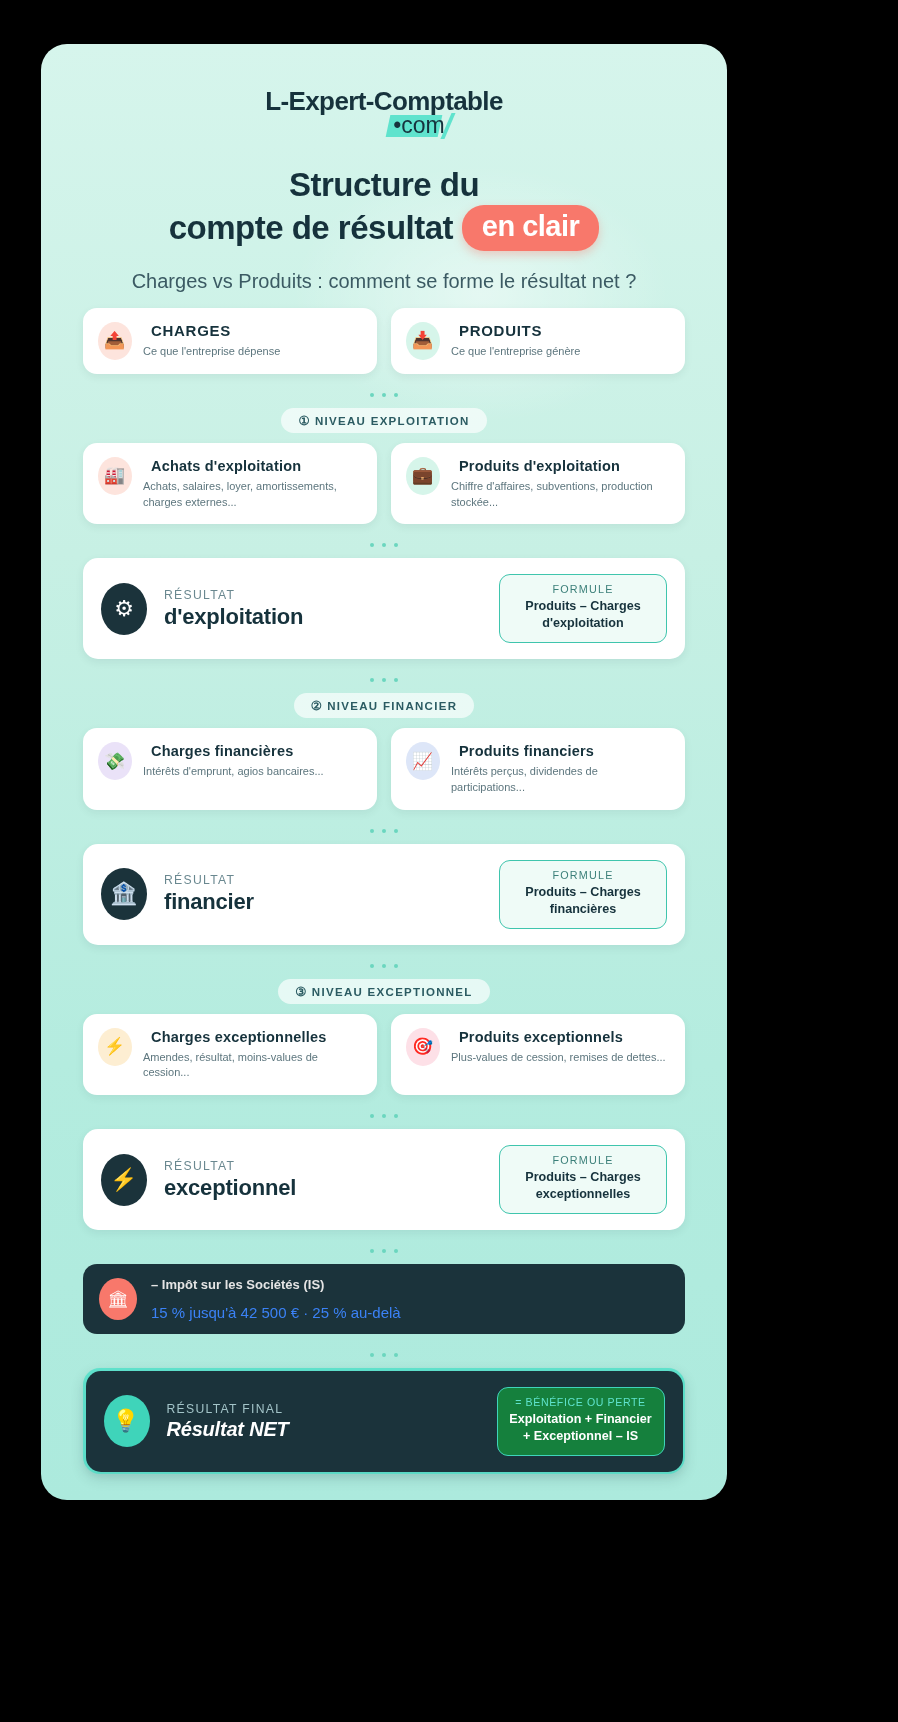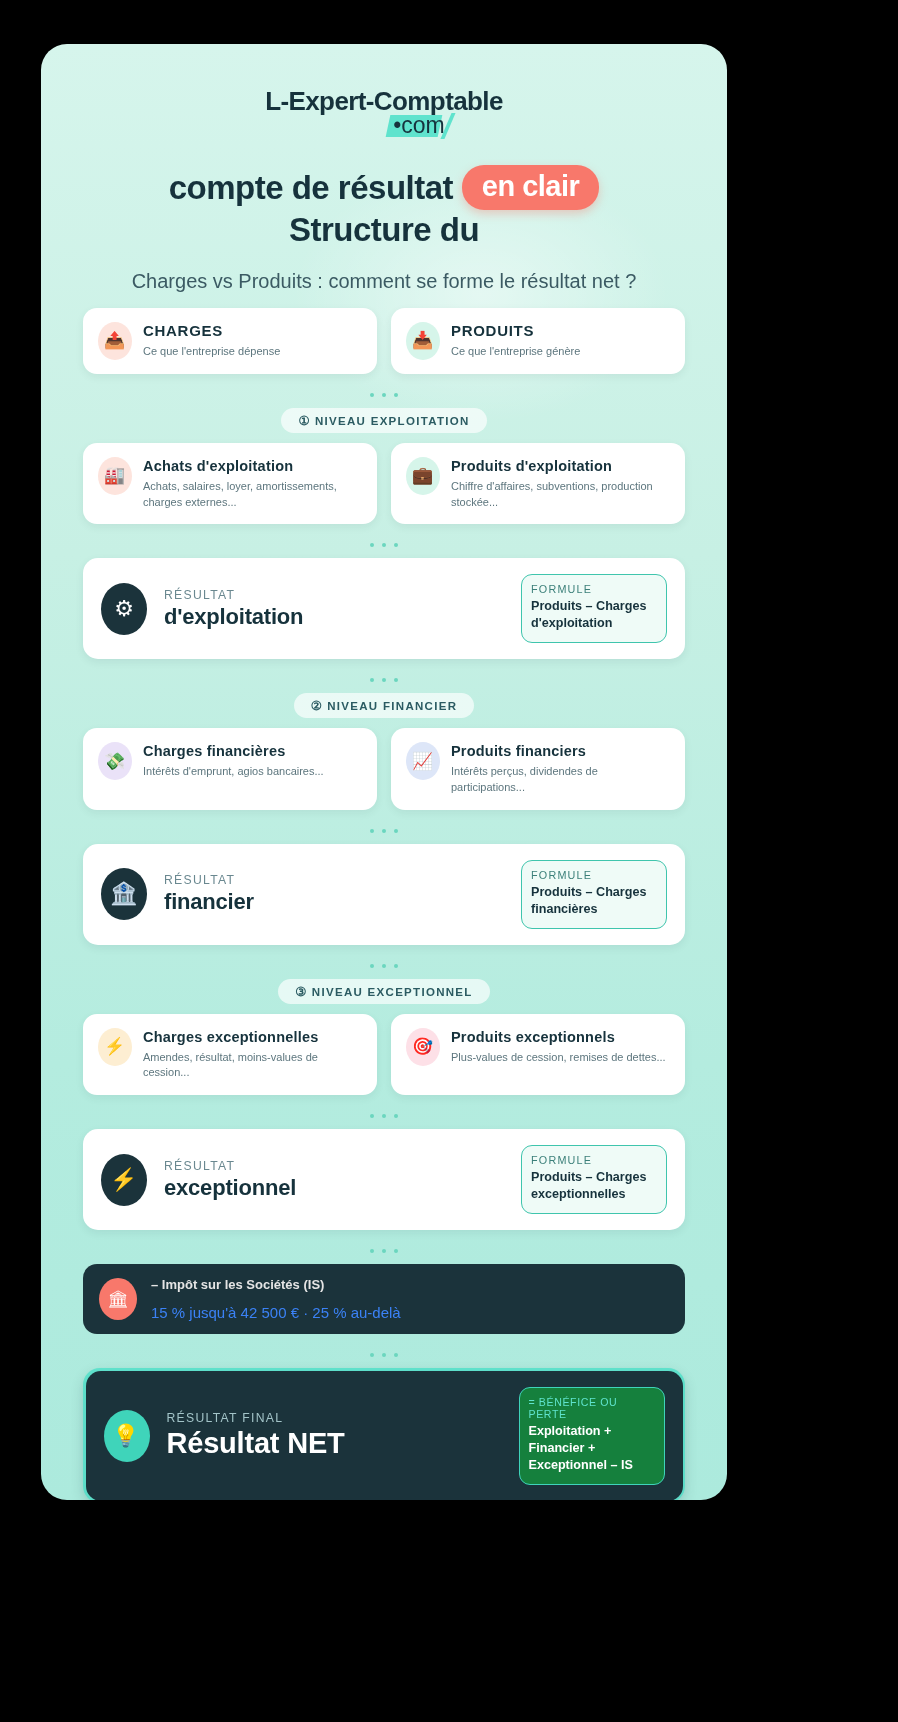--- a/index.html
+++ b/index.html
@@ -85,21 +85,21 @@
   }
   .bubble.pink { background: #fde4dd; }
   .bubble.mint { background: #d6f5ea; }
   .bubble.lilac { background: #eae2f8; }
   .bubble.blue { background: #dde6f8; }
   .bubble.cream { background: #fdeed2; }
   .bubble.rose { background: #fde0e7; }
   .c-body { min-width: 0; }
   .c-title {
     font-size: 14.5px; font-weight: bold; color: #16323c;
-    letter-spacing: .2px; line-height: 1.25;
+    letter-spacing: .2px; line-height: 1.25; margin-left: 8px;
   }
   .c-title.caps { font-size: 15px; letter-spacing: .7px; }
   .c-sub {
     margin-top: 4px; font-size: 11px; color: #5d767e;
     line-height: 1.42;
   }
 
   
   .dots { text-align: center; padding: 9px 0 7px; }
   .dots i {
@@ -136,28 +136,28 @@
   .r-text { flex: 1 1 auto; }
   .r-kicker {
     font-size: 12.2px; color: #6a8890; letter-spacing: 1.3px;
     font-weight: normal;
   }
   .r-title {
     margin-top: 2px; font-size: 22px; font-weight: bold; color: #16323c;
     letter-spacing: -0.2px;
   }
   .result.dark .r-kicker { color: #a3c4c8; }
-  .result.dark .r-title { color: #fff; font-size: 29px; }
+  .result.dark .r-title { color: #fff; font-size: 20px; font-style: italic; }
   .formula {
-    flex: 0 0 auto; width: 146px;
+    flex: 0 0 auto; width: 168px;
     border: 1.6px solid #3fc5ad;
     background: #effbf7;
     border-radius: 11px;
     padding: 8px 9px 10px;
-    text-align: left;
+    text-align: center;
   }
   .f-label {
     font-size: 10.8px; color: #3b7f79; letter-spacing: 1.2px;
   }
   .f-body {
     margin-top: 3px; font-size: 12.6px; font-weight: bold;
     color: #16323c; line-height: 1.35;
   }
   .result.dark .formula { background: #15803d; border-color: #3fd4ba; }
   .result.dark .f-label { color: #5fe3cd; letter-spacing: .6px; font-size: 10.6px; }
@@ -196,25 +196,25 @@
 
     <div class="brand">
       <div class="brand-line1">L-Expert-Comptable</div>
       <div class="brand-line2">
         <span class="brand-hl"></span>
         <span class="txt">•com</span>
       </div>
     </div>
 
     <div class="title">
+      <div>Structure du</div>
       <div>
         <span>compte de résultat</span>
         <span class="pill-enclair">en clair</span>
       </div>
-      <div>Structure du</div>
     </div>
     <div class="subtitle">Charges vs Produits : comment se forme le résultat net ?</div>
 
     <div class="gap-m"></div>
 
     <div class="pair">
       <div class="card">
         <div class="bubble pink">📤</div>
         <div class="c-body">
           <div class="c-title caps">CHARGES</div>

